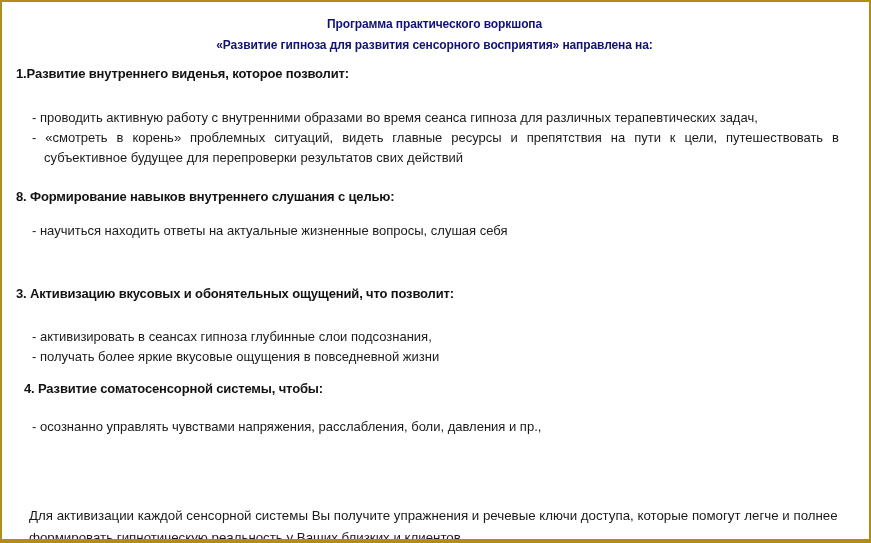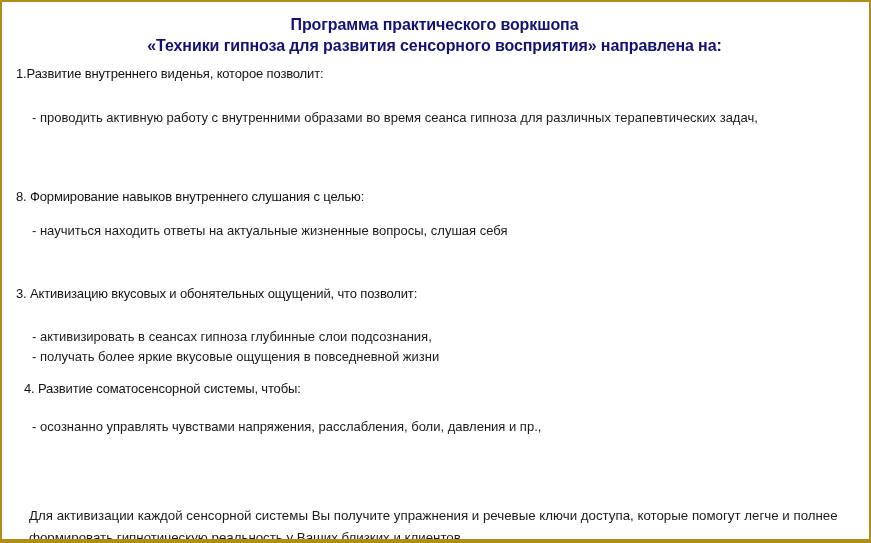--- a/index.html
+++ b/index.html
@@ -29,33 +29,33 @@
     box-sizing: border-box;
     padding: 10px 12px 0 10px;
     height: 100%;
   }
 
   
   .title-block {
     text-align: center;
     color: #111177;
     font-weight: bold;
-    font-size: 16px;
+    font-size: 12px;
     line-height: 21px;
     letter-spacing: -0.1px;
     margin: 2px 0 0 0;
     padding: 0 6px;
   }
   .title-line-1 { display: block; }
   .title-line-2 { display: block; }
 
   
   .section-heading {
     color: #121212;
-    font-weight: normal;
+    font-weight: bold;
     font-size: 13px;
     line-height: 17px;
     letter-spacing: -0.15px;
     margin: 0;
     padding: 0 0 0 2px;
   }
 
   
   .bullet-list {
     margin: 0;
@@ -102,26 +102,27 @@
   .closing-line { display: block; }
 </style>
 </head>
 <body>
 
 <div id="workshop-card" style="border-color: rgb(176, 140, 24); background: rgb(255, 255, 255);">
   <div class="card-inner">
 
     <h1 class="title-block" style="color: rgb(17, 17, 119);">
       <span class="title-line-1">Программа практического воркшопа</span>
-      <span class="title-line-2">«Техники гипноза для развития сенсорного восприятия» направлена на:</span>
+      <span class="title-line-2">«Развитие гипноза для развития сенсорного восприятия» направлена на:</span>
     </h1>
 
     <div class="section-heading sec-1-heading">1.Развитие внутреннего виденья, которое позволит:</div>
     <ul class="bullet-list sec-1-body">
       <li class="bullet-item">-  проводить активную работу с внутренними образами во время сеанса гипноза для различных терапевтических задач,</li>
+      <li class="bullet-item">-  «смотреть в корень» проблемных ситуаций, видеть главные ресурсы и препятствия на пути к цели, путешествовать в субъективное будущее для перепроверки результатов свих действий</li>
     </ul>
 
     <div class="section-heading sec-2-heading">8. Формирование навыков внутреннего слушания с целью:</div>
     <ul class="bullet-list sec-2-body">
       <li class="bullet-item">- научиться находить ответы на актуальные жизненные вопросы, слушая себя</li>
     </ul>
 
     <div class="section-heading sec-3-heading">3. Активизацию вкусовых и обонятельных ощущений, что позволит:</div>
     <ul class="bullet-list sec-3-body">
       <li class="bullet-item">- активизировать в сеансах гипноза глубинные слои подсознания,</li>

